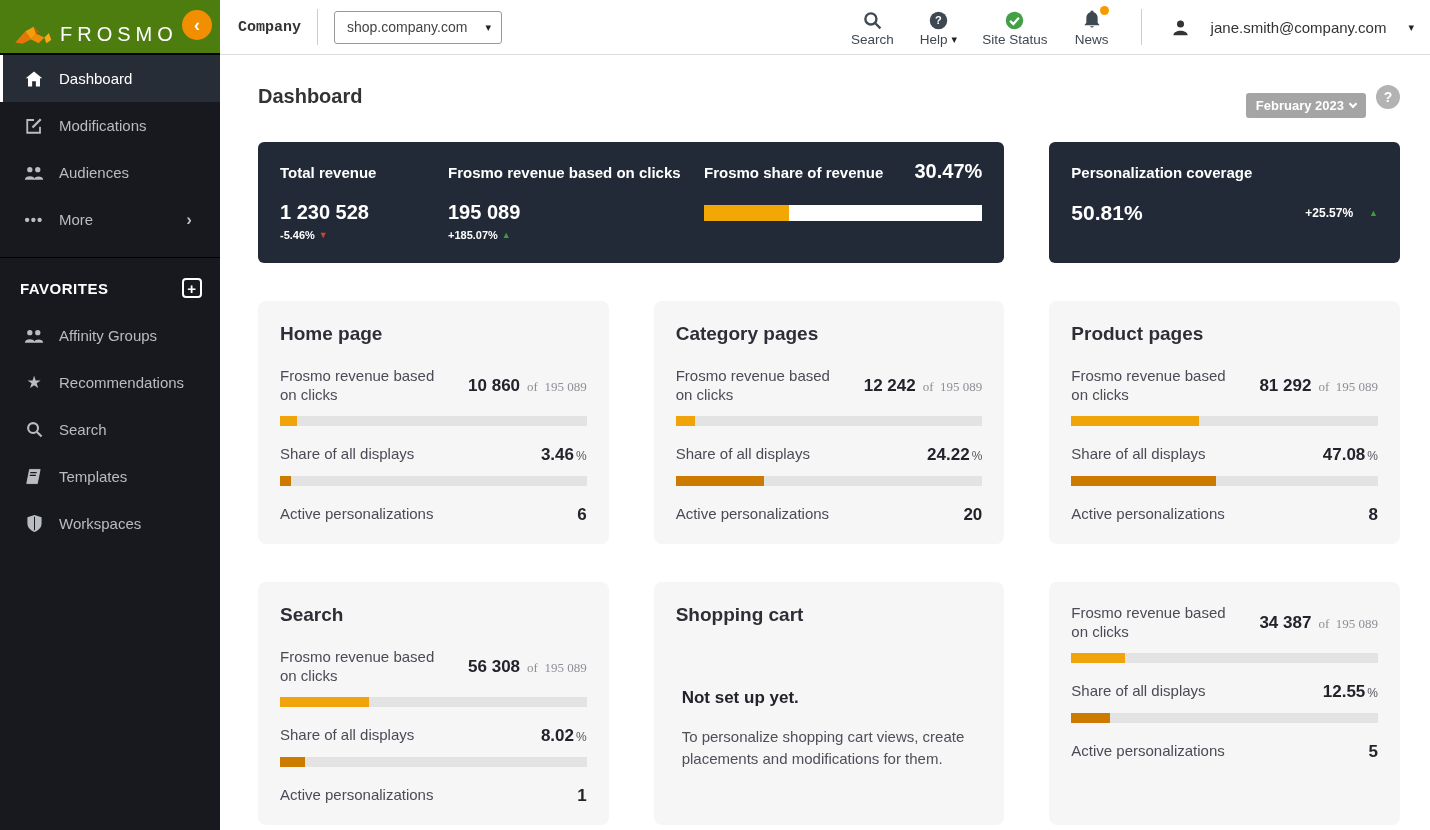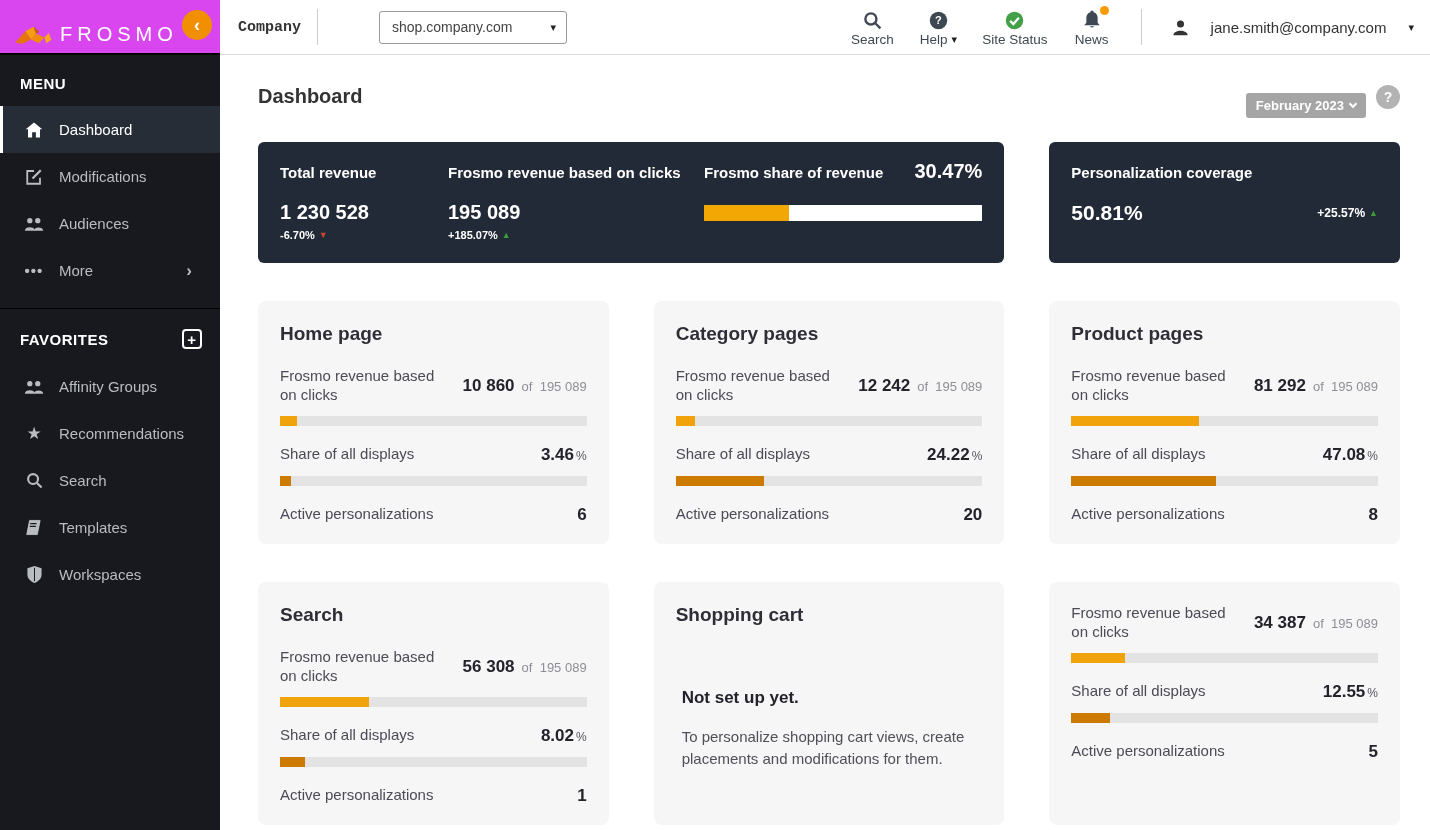--- a/index.html
+++ b/index.html
@@ -2,21 +2,21 @@
 <html><head>
 <meta charset="utf-8">
 <style>
   * { margin:0; padding:0; box-sizing:border-box; }
   html,body { width:1430px; height:830px; overflow:hidden;
     font-family:"Liberation Sans", sans-serif; background:#fff; }
   .app { display:flex; width:100%; height:100%; }
 
   
   .sidebar { width:220px; min-width:220px; height:100%; background:#17191e; color:#b9bcc0; }
-  .logo-bar { height:55px; background:#d946ef; display:flex; align-items:center;
+  .logo-bar { height:55px; background:#4d7c0f; display:flex; align-items:center;
     padding:16px 10px 0 14px; border-bottom:2px solid #000; position:relative; }
   .logo-text { color:#fff; font-size:20px; letter-spacing:5px; font-weight:400; margin-left:8px; }
   .collapse-btn { position:absolute; right:8px; top:10px; width:30px; height:30px; border-radius:50%;
     background:#f18f01; color:#fff; display:flex; align-items:center; justify-content:center;
     font-size:18px; font-weight:700; cursor:pointer; line-height:1; }
   .side-section-header { display:flex; align-items:center; justify-content:space-between;
     padding:20px 18px 14px 20px; color:#fff; font-weight:700; font-size:15px; letter-spacing:.5px; }
   .side-item { display:flex; align-items:center; height:47px; padding-left:21px; gap:15px;
     font-size:15px; color:#b9bcc0; cursor:pointer; border-left:3px solid transparent; position:relative; }
   .side-item.active { background:#272d36; border-left-color:#fff; color:#fff; }
@@ -25,23 +25,23 @@
   .favorites { margin-top:14px; border-top:1px solid #000; }
   .plus-box { width:20px; height:20px; border:2px solid #fff; border-radius:4px; color:#fff;
     display:flex; align-items:center; justify-content:center; font-size:15px; font-weight:700; cursor:pointer; }
 
   
   .right-col { flex:1; display:flex; flex-direction:column; }
   .topbar { height:55px; min-height:55px; background:#fff; border-bottom:1px solid #dcdcdc;
     display:flex; align-items:center; padding:0 16px 0 18px; }
   .company-label { font-weight:700; font-size:15px; color:#333;font-family:Liberation Mono, monospace; }
   .v-div { width:1px; height:36px; background:#ccc; margin:0 16px; }
-  .site-select { width:188px; height:33px; border:1px solid #999; border-radius:3px; background:#fff;
+  .site-select { width:168px; height:33px; border:1px solid #999; border-radius:3px; background:#fff;
     display:flex; align-items:center; justify-content:space-between; padding:0 10px 0 12px;
-    font-size:14px; color:#444; cursor:pointer;margin-left:45px; }
+    font-size:14px; color:#444; cursor:pointer; }
   .caret-down { font-size:11px; color:#222; }
   .topbar-spacer { flex:1; }
   .nav-item { display:flex; flex-direction:column; align-items:center; justify-content:center;
     margin:0 11px; cursor:pointer; color:#3d4852; min-width:44px; }
   .nav-item .n-icon { height:22px; display:flex; align-items:flex-end; position:relative; }
   .nav-item .n-label { font-size:13.5px; margin-top:2px; color:#3d4852; display:flex; align-items:center; gap:4px; }
   .badge-dot { position:absolute; top:-2px; right:-7px; width:9px; height:9px; border-radius:50%; background:#f59b00; }
   .user-menu { display:flex; align-items:center; gap:22px; margin-left:14px; cursor:pointer;
     font-size:15px; font-weight:400; color:#333; }
 
@@ -68,30 +68,30 @@
   .s-change { font-size:11px; margin-top:5px; font-weight:700; display:flex; align-items:center; gap:4px; }
   .tri { font-size:9px; }
   .tri.down { color:#c64533; }
   .tri.up { color:#3f9c3a; }
   .share-col .share-head { display:flex; justify-content:space-between; align-items:flex-start; }
   .share-big { font-size:20px; font-weight:700; margin-top:-4px; }
   .s-bar { height:16px; background:#fff; margin-top:22px; }
   .s-bar-fill { height:100%; background:#f2a705; }
   .coverage-row { display:flex; justify-content:space-between; align-items:center; margin-top:20px; }
   .coverage-val { font-size:21px; font-weight:700; }
-  .coverage-change { font-size:12px; font-weight:700; display:flex; align-items:center; gap:4px; }
+  .coverage-change { font-size:12px; font-weight:700; display:flex; align-items:center; gap:16px; }
 
   
   .card { background:#f6f6f7; border-radius:8px; padding:22px 22px 18px; min-height:243px; }
   .card-title { font-size:19px; font-weight:700; color:#2e2e36; margin-bottom:22px; }
   .metric-row { display:flex; justify-content:space-between; align-items:center; }
   .metric-label { width:56%; color:#4b4b55; font-size:15px; line-height:1.25; }
   .metric-value-wrap { display:flex; align-items:baseline; gap:7px; white-space:nowrap; }
   .metric-value { font-size:17px; font-weight:700; color:#23232b; }
-  .metric-of { font-size:13px; color:#8e8e96; }
+  .metric-of { font-size:13px; color:#8e8e96;font-family:Liberation Serif, serif; }
   .unit { font-size:12px; color:#55555e; font-weight:400; margin-left:2px; }
   .bar { height:10px; background:#e3e3e4; margin:11px 0 19px; }
   .bar-fill { height:100%; }
   .bar-fill.amber { background:#f0a30a; }
   .bar-fill.orange { background:#cc7a00; }
   .active-row { margin-top:3px; }
   .empty-center { text-align:left; margin-top:62px; padding:0 6px; }
   .empty-title { font-size:17px; font-weight:700; color:#23232b; }
   .empty-text { font-size:15px; color:#4f4f58; line-height:1.45; margin-top:18px; }
 
@@ -110,23 +110,20 @@
           <polygon points="18,12 31,5 35,16 27,25" fill="#f49d0e"></polygon>
           <polygon points="31,5 40,13 35,16" fill="#c65708"></polygon>
           <polygon points="27,25 35,16 48,22 39,31" fill="#ef8c0a"></polygon>
           <polygon points="48,22 55,15 59,26 51,31" fill="#f7a81b"></polygon>
         </svg>
       </span>
       <span class="logo-text">FROSMO</span>
       <span class="collapse-btn">‹</span>
     </div>
 
-    <div class="side-section-header">
-      <span>MENU</span>
-    </div>
 
     <div class="side-item active">
       <span class="si-icon">
         <svg width="18" height="18" viewBox="0 0 24 24" fill="currentColor">
           <path d="M12 2 L23 11 L20 11 L20 22 L14.5 22 L14.5 15 L9.5 15 L9.5 22 L4 22 L4 11 L1 11 Z"></path>
         </svg>
       </span>
       <span>Dashboard</span>
     </div>
 
@@ -295,21 +292,21 @@
         </div>
       </div>
 
       <div class="grid">
 
         <section class="dark-card summary-left">
           <div>
             <div class="s-label">Total revenue</div>
             <div class="s-value">1 230 528</div>
             <div class="s-change">
-              <span>-6.70%</span>
+              <span>-5.46%</span>
               <span class="tri down">▼</span>
             </div>
           </div>
           <div>
             <div class="s-label">Frosmo revenue based on clicks</div>
             <div class="s-value">195 089</div>
             <div class="s-change">
               <span>+185.07%</span>
               <span class="tri up">▲</span>
             </div>

